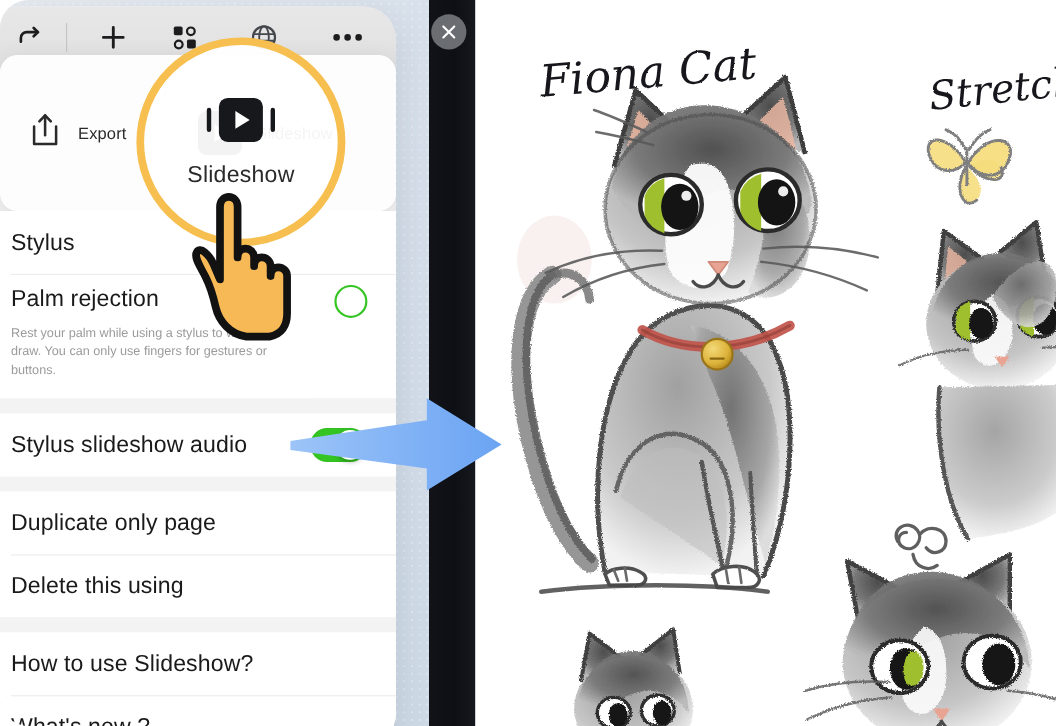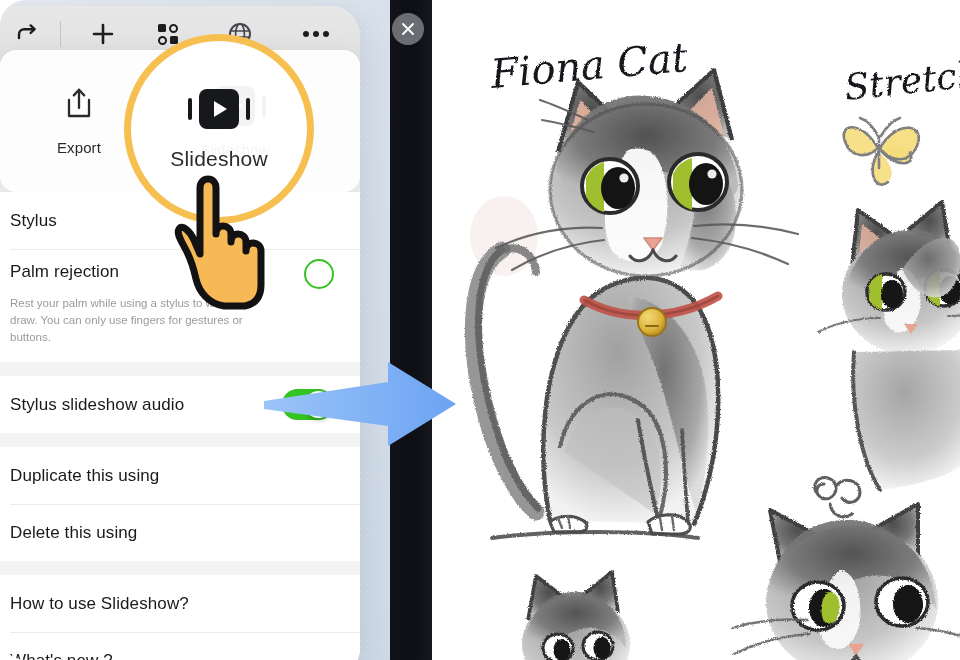--- a/index.html
+++ b/index.html
@@ -56,21 +56,21 @@
   .dot3 i{width:6px;height:6px;border-radius:50%;background:#1d1d1f;display:block;}
 
   
   .sheet-top{
     position:absolute;left:36px;top:44px;width:360px;height:142px;
     background:#fdfdfd;border-radius:16px;
     box-shadow:0 6px 22px rgba(0,0,0,.10);
     display:flex;align-items:center;
   }
   .sheet-item{
-    width:110px;display:flex;flex-direction:column;align-items:center;
+    width:110px;display:flex;flex-direction:row;align-items:center;
     gap:13px;cursor:pointer;
   }
   .sheet-item .lbl{font-size:15px;color:#2a2a2a;letter-spacing:.1px;}
   .si-export{margin-left:24px;}
   .si-slideshow{margin-left:46px;}
   .sheet-divider{
     position:absolute;left:150px;top:22px;width:1px;height:98px;background:#e6e6e6;
   }
 
   
@@ -79,21 +79,21 @@
   }
   .list-group{background:#ffffff;margin-bottom:14px;}
   .row{
     position:relative;min-height:57px;padding:0 26px 0 46px;
     display:flex;align-items:center;justify-content:space-between;
     background:#ffffff;box-sizing:border-box;cursor:pointer;
   }
   .row + .row:before{
     content:"";position:absolute;left:46px;right:0;top:0;height:1px;background:#ececec;
   }
-  .row .label{font-size:17px;color:#1a1a1a;letter-spacing:.1px;}
+  .row .label{font-size:21px;color:#1a1a1a;letter-spacing:.1px;}
   .row.tall{min-height:46px;}
   .row-desc{
     background:#fff;padding:0 30px 16px 46px;box-sizing:border-box;
     font-size:11.5px;line-height:1.48;color:#9b9b9b;max-width:320px;
   }
 
   
   .toggle{
     width:52px;height:31px;border-radius:16px;background:#34c522;
     position:relative;flex:none;box-shadow:inset 0 0 0 1px rgba(0,0,0,.03);
@@ -260,21 +260,21 @@
           <div class="row">
             <span class="label">Stylus slideshow audio</span>
             <span class="toggle">
               <span class="knob"></span>
             </span>
           </div>
         </div>
 
         <div class="list-group">
           <div class="row">
-            <span class="label">Duplicate this using</span>
+            <span class="label">Duplicate only page</span>
           </div>
           <div class="row">
             <span class="label">Delete this using</span>
           </div>
         </div>
 
         <div class="list-group">
           <div class="row">
             <span class="label">How to use Slideshow?</span>
           </div>

